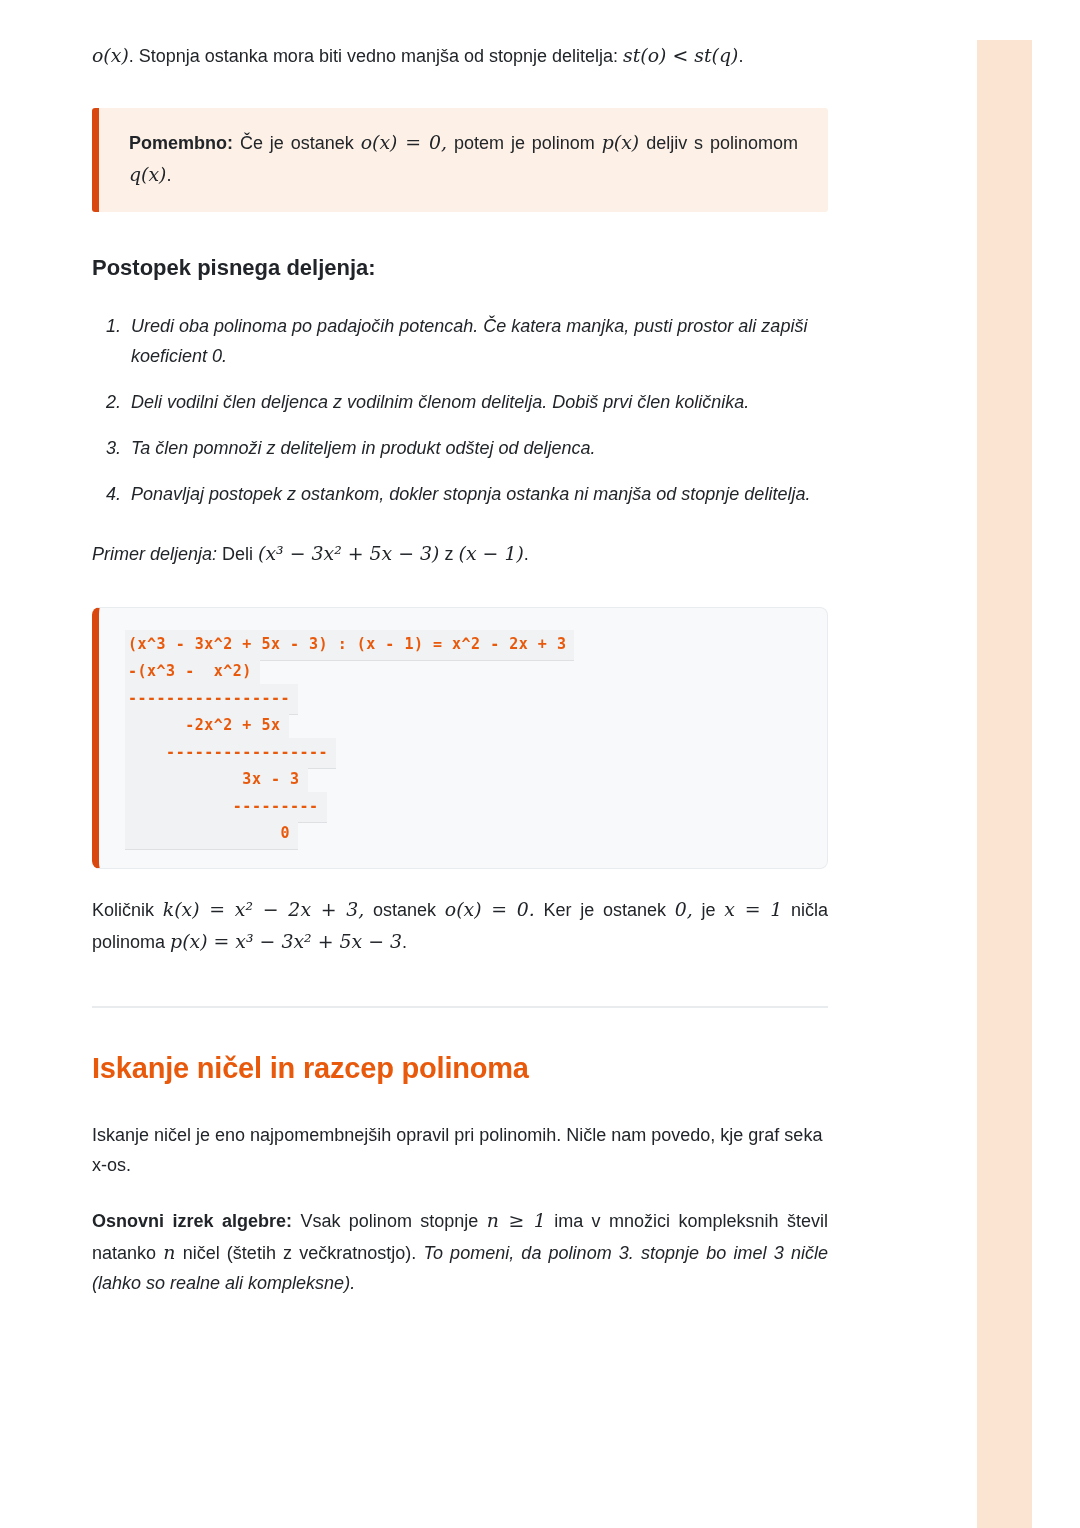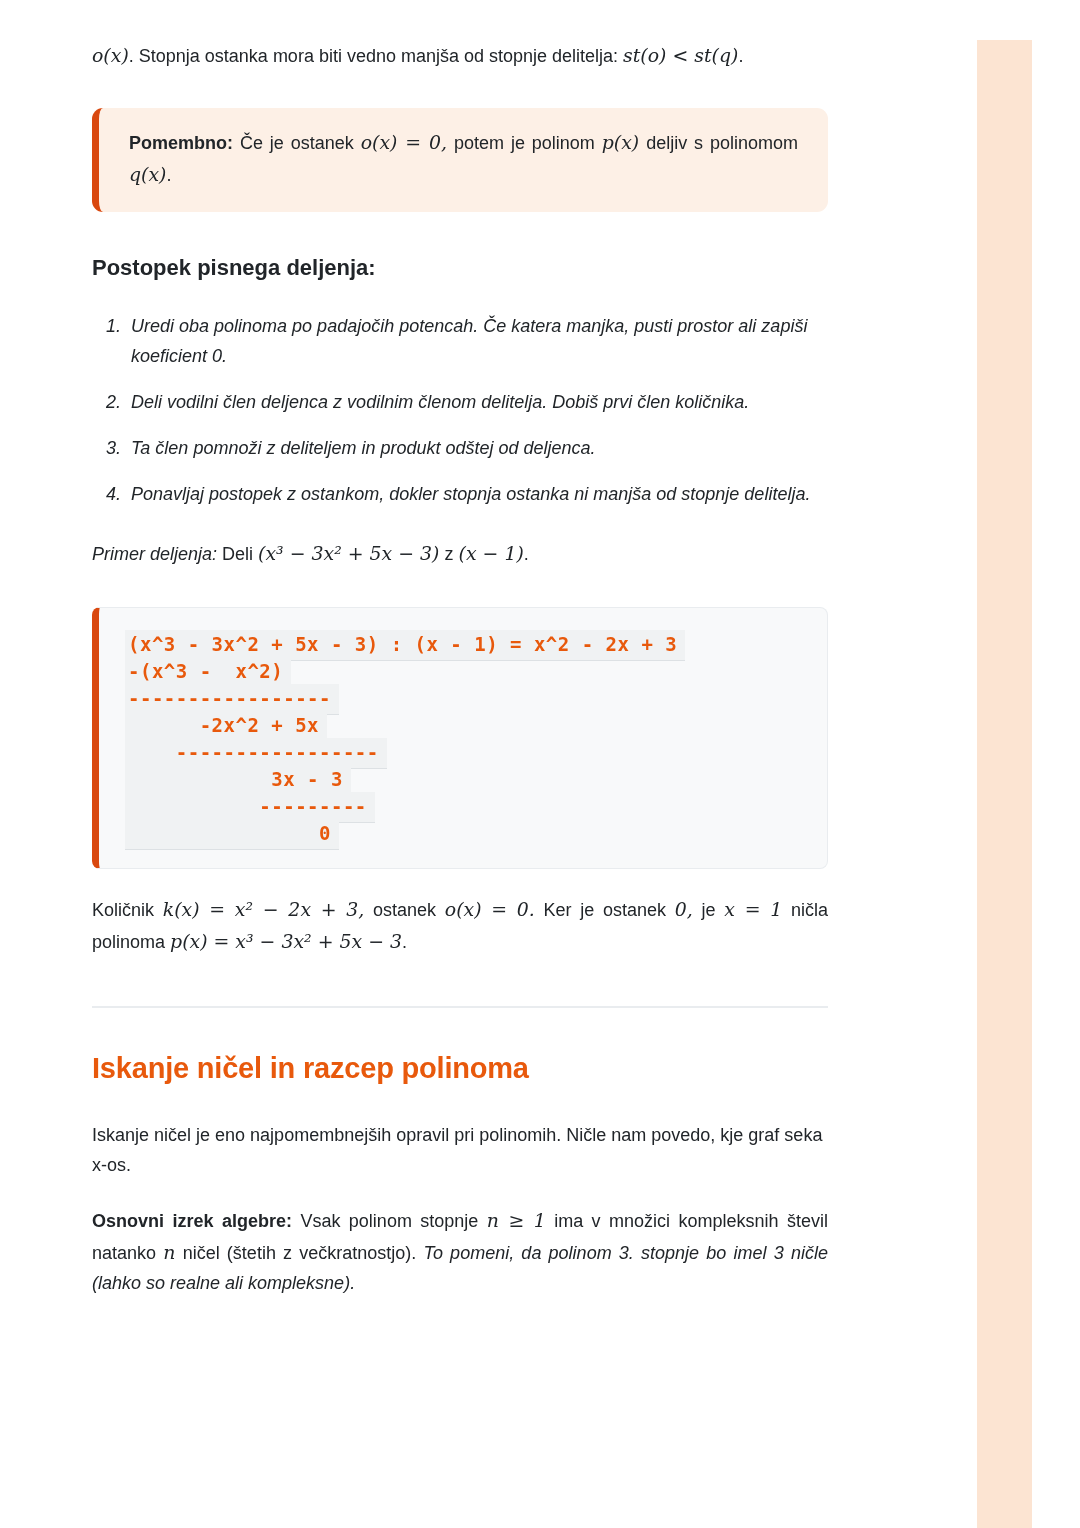--- a/index.html
+++ b/index.html
@@ -44,21 +44,21 @@
     font-family:"DejaVu Serif", serif;
     font-style:italic;
     font-size:1.05em;
   }
   .b{font-weight:bold;}
   .it{font-style:italic;}
   .callout{
     margin-top:36px;
     background:var(--callout-bg);
     border-left:7px solid var(--accent-dark);
-    border-radius:11px;
+    border-radius:3px;
     padding:19px 30px 21px 30px;
   }
   .callout p{text-align:justify;}
   .steps-heading{
     margin-top:38px;
     font-weight:bold;
     font-size:22px;
   }
   ol.steps{
     margin:26px 0 0 0;
@@ -80,21 +80,21 @@
     padding:22px 26px;
   }
   .code-line{
     height:27px;
     line-height:27px;
   }
   .code-line span{
     display:inline-block;
     white-space:pre;
     font-family:"DejaVu Sans Mono", monospace;
-    font-size:19px;
+    font-size:15px;
     font-weight:bold;
     color:var(--accent);
     background:#f0f2f3;
     border-bottom:1px solid #dde1e4;
     padding:1px 8px 2px 3px;
     letter-spacing:0.5px;
   }
   .result{margin-top:25px;text-align:justify;}
   hr.divider{
     margin-top:48px;

